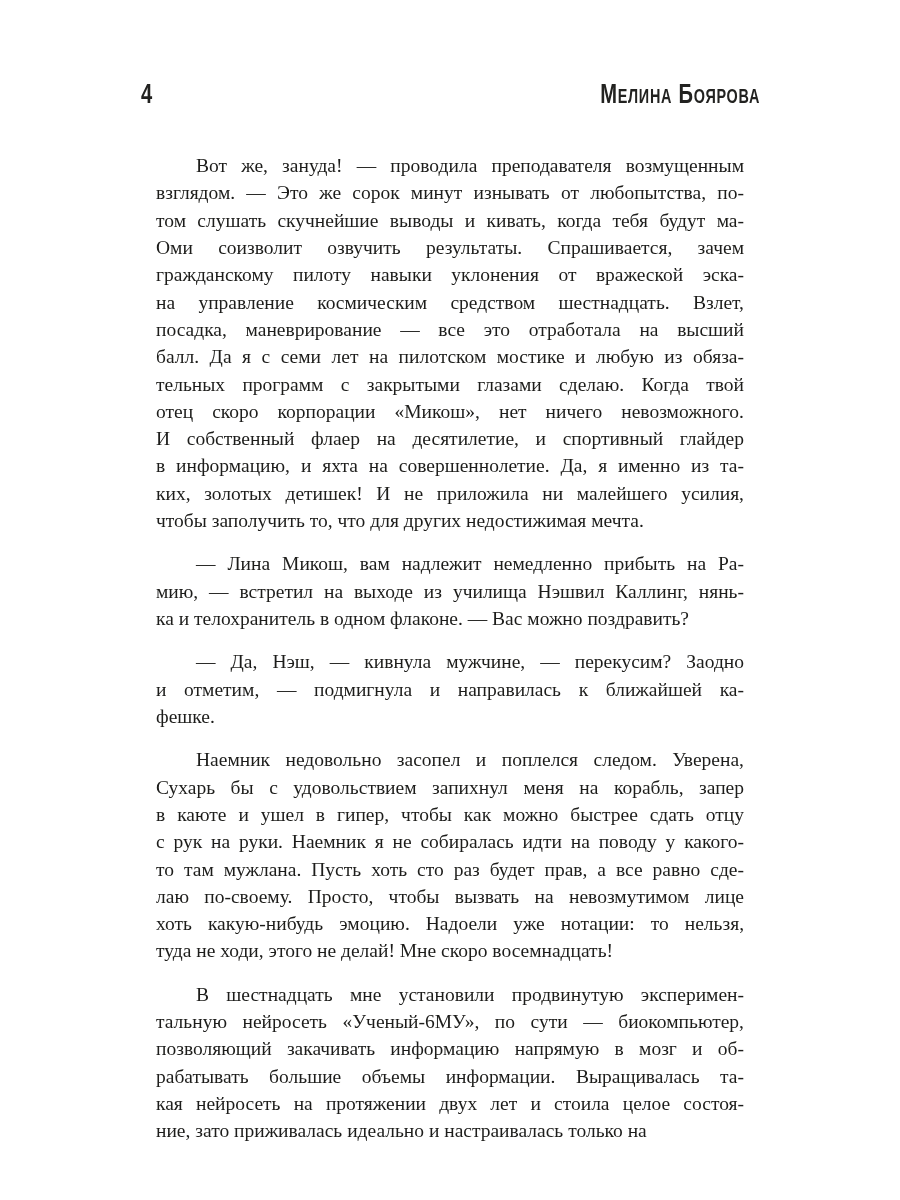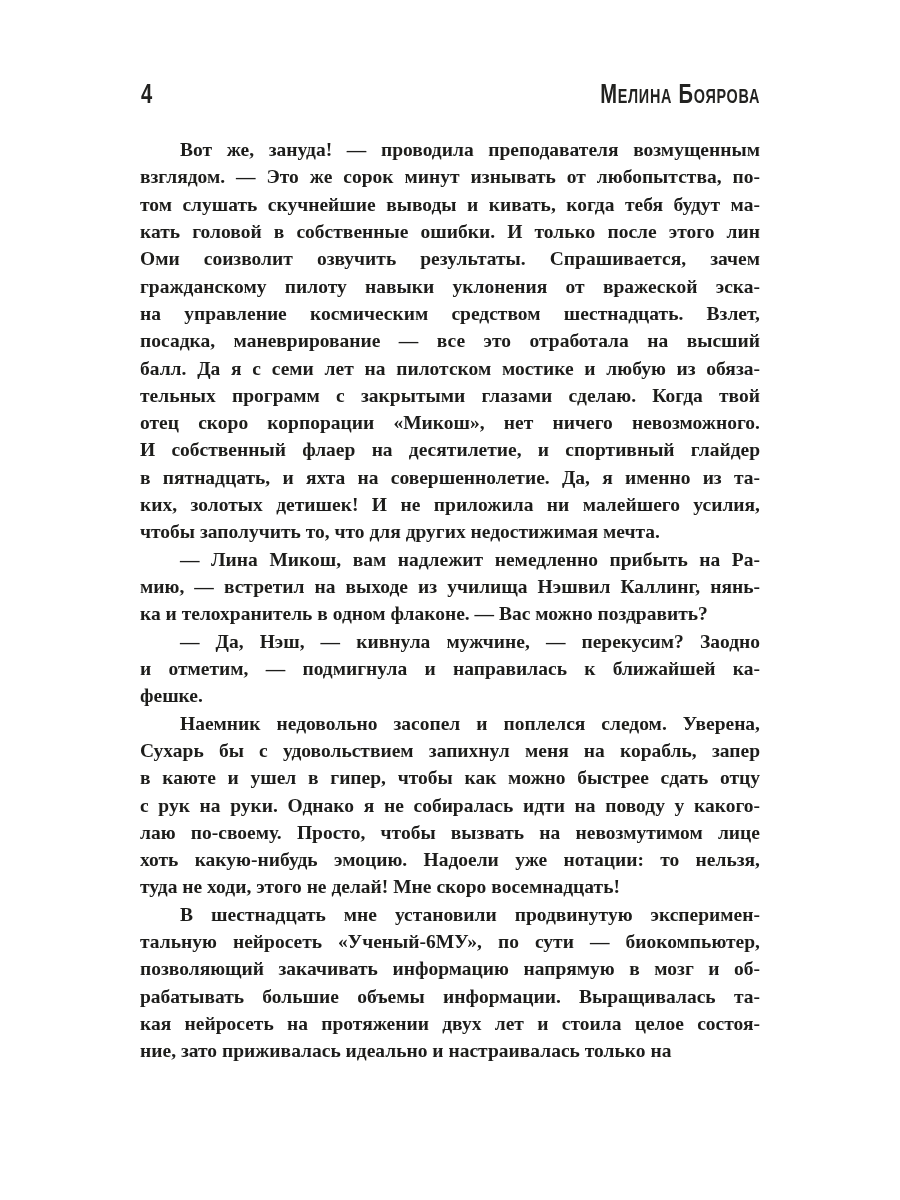--- a/index.html
+++ b/index.html
@@ -43,21 +43,21 @@
     white-space: nowrap;
   }
   .text-body {
     position: absolute;
     top: 136px;
     left: 140px;
     width: 620px;
     font-size: 19.5px;
     line-height: 27.32px;
   }
-  .paragraph { margin: 0; padding: 0; font-weight: bold; }
+  .paragraph { margin: 16px; padding: 0; }
   .line {
     text-align: justify;
     text-align-last: justify;
     white-space: normal;
     overflow: hidden;
     height: 27.32px;
   }
   .line.last { text-align-last: left; }
   .line.first { text-indent: 40px; }
 </style>
@@ -67,48 +67,48 @@
 <div class="page">
   <div class="running-header">
     <span class="page-number">4</span>
     <span class="running-author">Мелина Боярова</span>
   </div>
   <div class="text-body" id="text-body">
       <div class="paragraph">
         <div class="line first">Вот же, зануда! — проводила преподавателя возмущенным</div>
         <div class="line">взглядом. — Это же сорок минут изнывать от любопытства, по-</div>
         <div class="line">том слушать скучнейшие выводы и кивать, когда тебя будут ма-</div>
-        <div class="line">кать головой в собственные ошибки. И только после этого лин</div>
         <div class="line">Оми соизволит озвучить результаты. Спрашивается, зачем</div>
         <div class="line">гражданскому пилоту навыки уклонения от вражеской эска-</div>
         <div class="line">на управление космическим средством шестнадцать. Взлет,</div>
         <div class="line">посадка, маневрирование — все это отработала на высший</div>
         <div class="line">балл. Да я с семи лет на пилотском мостике и любую из обяза-</div>
         <div class="line">тельных программ с закрытыми глазами сделаю. Когда твой</div>
         <div class="line">отец скоро корпорации «Микош», нет ничего невозможного.</div>
         <div class="line">И собственный флаер на десятилетие, и спортивный глайдер</div>
-        <div class="line">в пятнадцать, и яхта на совершеннолетие. Да, я именно из та-</div>
+        <div class="line">в информацию, и яхта на совершеннолетие. Да, я именно из та-</div>
         <div class="line">ких, золотых детишек! И не приложила ни малейшего усилия,</div>
         <div class="line last">чтобы заполучить то, что для других недостижимая мечта.</div>
       </div>
       <div class="paragraph">
         <div class="line first">— Лина Микош, вам надлежит немедленно прибыть на Ра-</div>
         <div class="line">мию, — встретил на выходе из училища Нэшвил Каллинг, нянь-</div>
         <div class="line last">ка и телохранитель в одном флаконе. — Вас можно поздравить?</div>
       </div>
       <div class="paragraph">
         <div class="line first">— Да, Нэш, — кивнула мужчине, — перекусим? Заодно</div>
         <div class="line">и отметим, — подмигнула и направилась к ближайшей ка-</div>
         <div class="line last">фешке.</div>
       </div>
       <div class="paragraph">
         <div class="line first">Наемник недовольно засопел и поплелся следом. Уверена,</div>
         <div class="line">Сухарь бы с удовольствием запихнул меня на корабль, запер</div>
         <div class="line">в каюте и ушел в гипер, чтобы как можно быстрее сдать отцу</div>
-        <div class="line">с рук на руки. Однако я не собиралась идти на поводу у какого-</div>
+        <div class="line">с рук на руки. Наемник я не собиралась идти на поводу у какого-</div>
+        <div class="line">то там мужлана. Пусть хоть сто раз будет прав, а все равно сде-</div>
         <div class="line">лаю по-своему. Просто, чтобы вызвать на невозмутимом лице</div>
         <div class="line">хоть какую-нибудь эмоцию. Надоели уже нотации: то нельзя,</div>
         <div class="line last">туда не ходи, этого не делай! Мне скоро восемнадцать!</div>
       </div>
       <div class="paragraph">
         <div class="line first">В шестнадцать мне установили продвинутую эксперимен-</div>
         <div class="line">тальную нейросеть «Ученый-6МУ», по сути — биокомпьютер,</div>
         <div class="line">позволяющий закачивать информацию напрямую в мозг и об-</div>
         <div class="line">рабатывать большие объемы информации. Выращивалась та-</div>
         <div class="line">кая нейросеть на протяжении двух лет и стоила целое состоя-</div>

